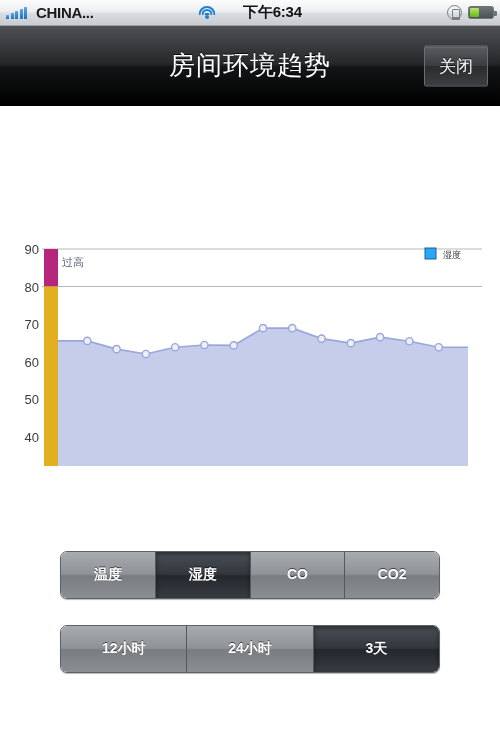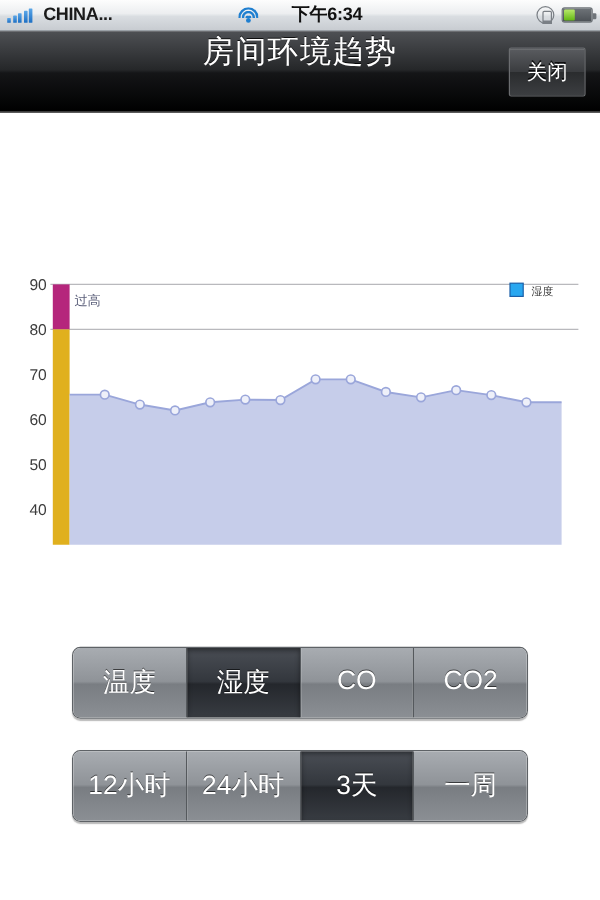--- a/index.html
+++ b/index.html
@@ -49,24 +49,24 @@
             border-radius:2.5px; padding:1.3px; position:relative;
             background:linear-gradient(to bottom,#6e7378,#4c5156); }
   .battery:after{ content:""; position:absolute; right:-3.6px; top:3.6px;
                   width:2.4px; height:5px; background:#6f7479; border-radius:0 1px 1px 0; }
   .battery i{ display:block; height:100%; width:42%;
               background:linear-gradient(to bottom,#b7e86a,#64b814);
               border-radius:1px; }
 
   
   .navbar{
-    height:68px; width:100%; position:relative;
+    height:80px; width:100%; position:relative;
     background:linear-gradient(to bottom,#4e5054 0%,#252729 48%,#141517 52%,#000 100%);
     border-bottom:1px solid #000;
-    display:flex; align-items:flex-start; justify-content:center;
+    display:flex; align-items:center; justify-content:center;
   }
   .nav-title{ font-size:26px; color:#fff; font-weight:normal;
               text-shadow:0 -1px 0 rgba(0,0,0,.8); letter-spacing:1px; }
   .nav-close{
     position:absolute; right:12px; top:50%; transform:translateY(-50%);
     padding:8px 14px; border-radius:2px; font-size:17px; color:#fff;
     border:1px solid #6b6d70;
     background:linear-gradient(to bottom,#5a5c60 0%,#3a3c3f 50%,#2a2c2e 51%,#3c3e41 100%);
     text-shadow:0 -1px 0 rgba(0,0,0,.8);
     box-shadow:inset 0 1px 0 rgba(255,255,255,.14);
@@ -82,21 +82,21 @@
   
   .controls{ padding:0 60px; }
   .seg{
     display:flex; width:100%; border-radius:7px; overflow:hidden;
     border:1px solid #5e6266;
     box-shadow:0 1px 1px rgba(0,0,0,.28), inset 0 1px 0 rgba(255,255,255,.32);
   }
   .seg + .seg{ margin-top:26px; }
   .seg-btn{
     flex:1; text-align:center; padding:14px 0;
-    font-size:22px; font-weight:normal; color:#fff;
+    font-size:14px; font-weight:bold; color:#fff;
     text-shadow:0 -1px 0 rgba(0,0,0,.6);
     border-right:1px solid #55595d;
     background:linear-gradient(to bottom,#a8acb1 0%,#8f9398 48%,#797d82 52%,#8b8f94 100%);
   }
   .seg-btn:last-child{ border-right:none; }
   .seg-btn.active{
     background:linear-gradient(to bottom,#4a4e55 0%,#33373d 48%,#24272c 52%,#383c42 100%);
     box-shadow:inset 0 2px 4px rgba(0,0,0,.45);
   }
   .seg1{ margin-top:85px; }
@@ -190,15 +190,14 @@
   <div class="seg seg1" id="sensor-seg">
       <div class="seg-btn">温度</div>
       <div class="seg-btn active">湿度</div>
       <div class="seg-btn">CO</div>
       <div class="seg-btn">CO2</div>
     </div>
   <div class="seg" id="range-seg">
       <div class="seg-btn">12小时</div>
       <div class="seg-btn">24小时</div>
       <div class="seg-btn active">3天</div>
-      <div class="seg-btn">一周</div>
     </div>
 </div>
 
 </body></html>

